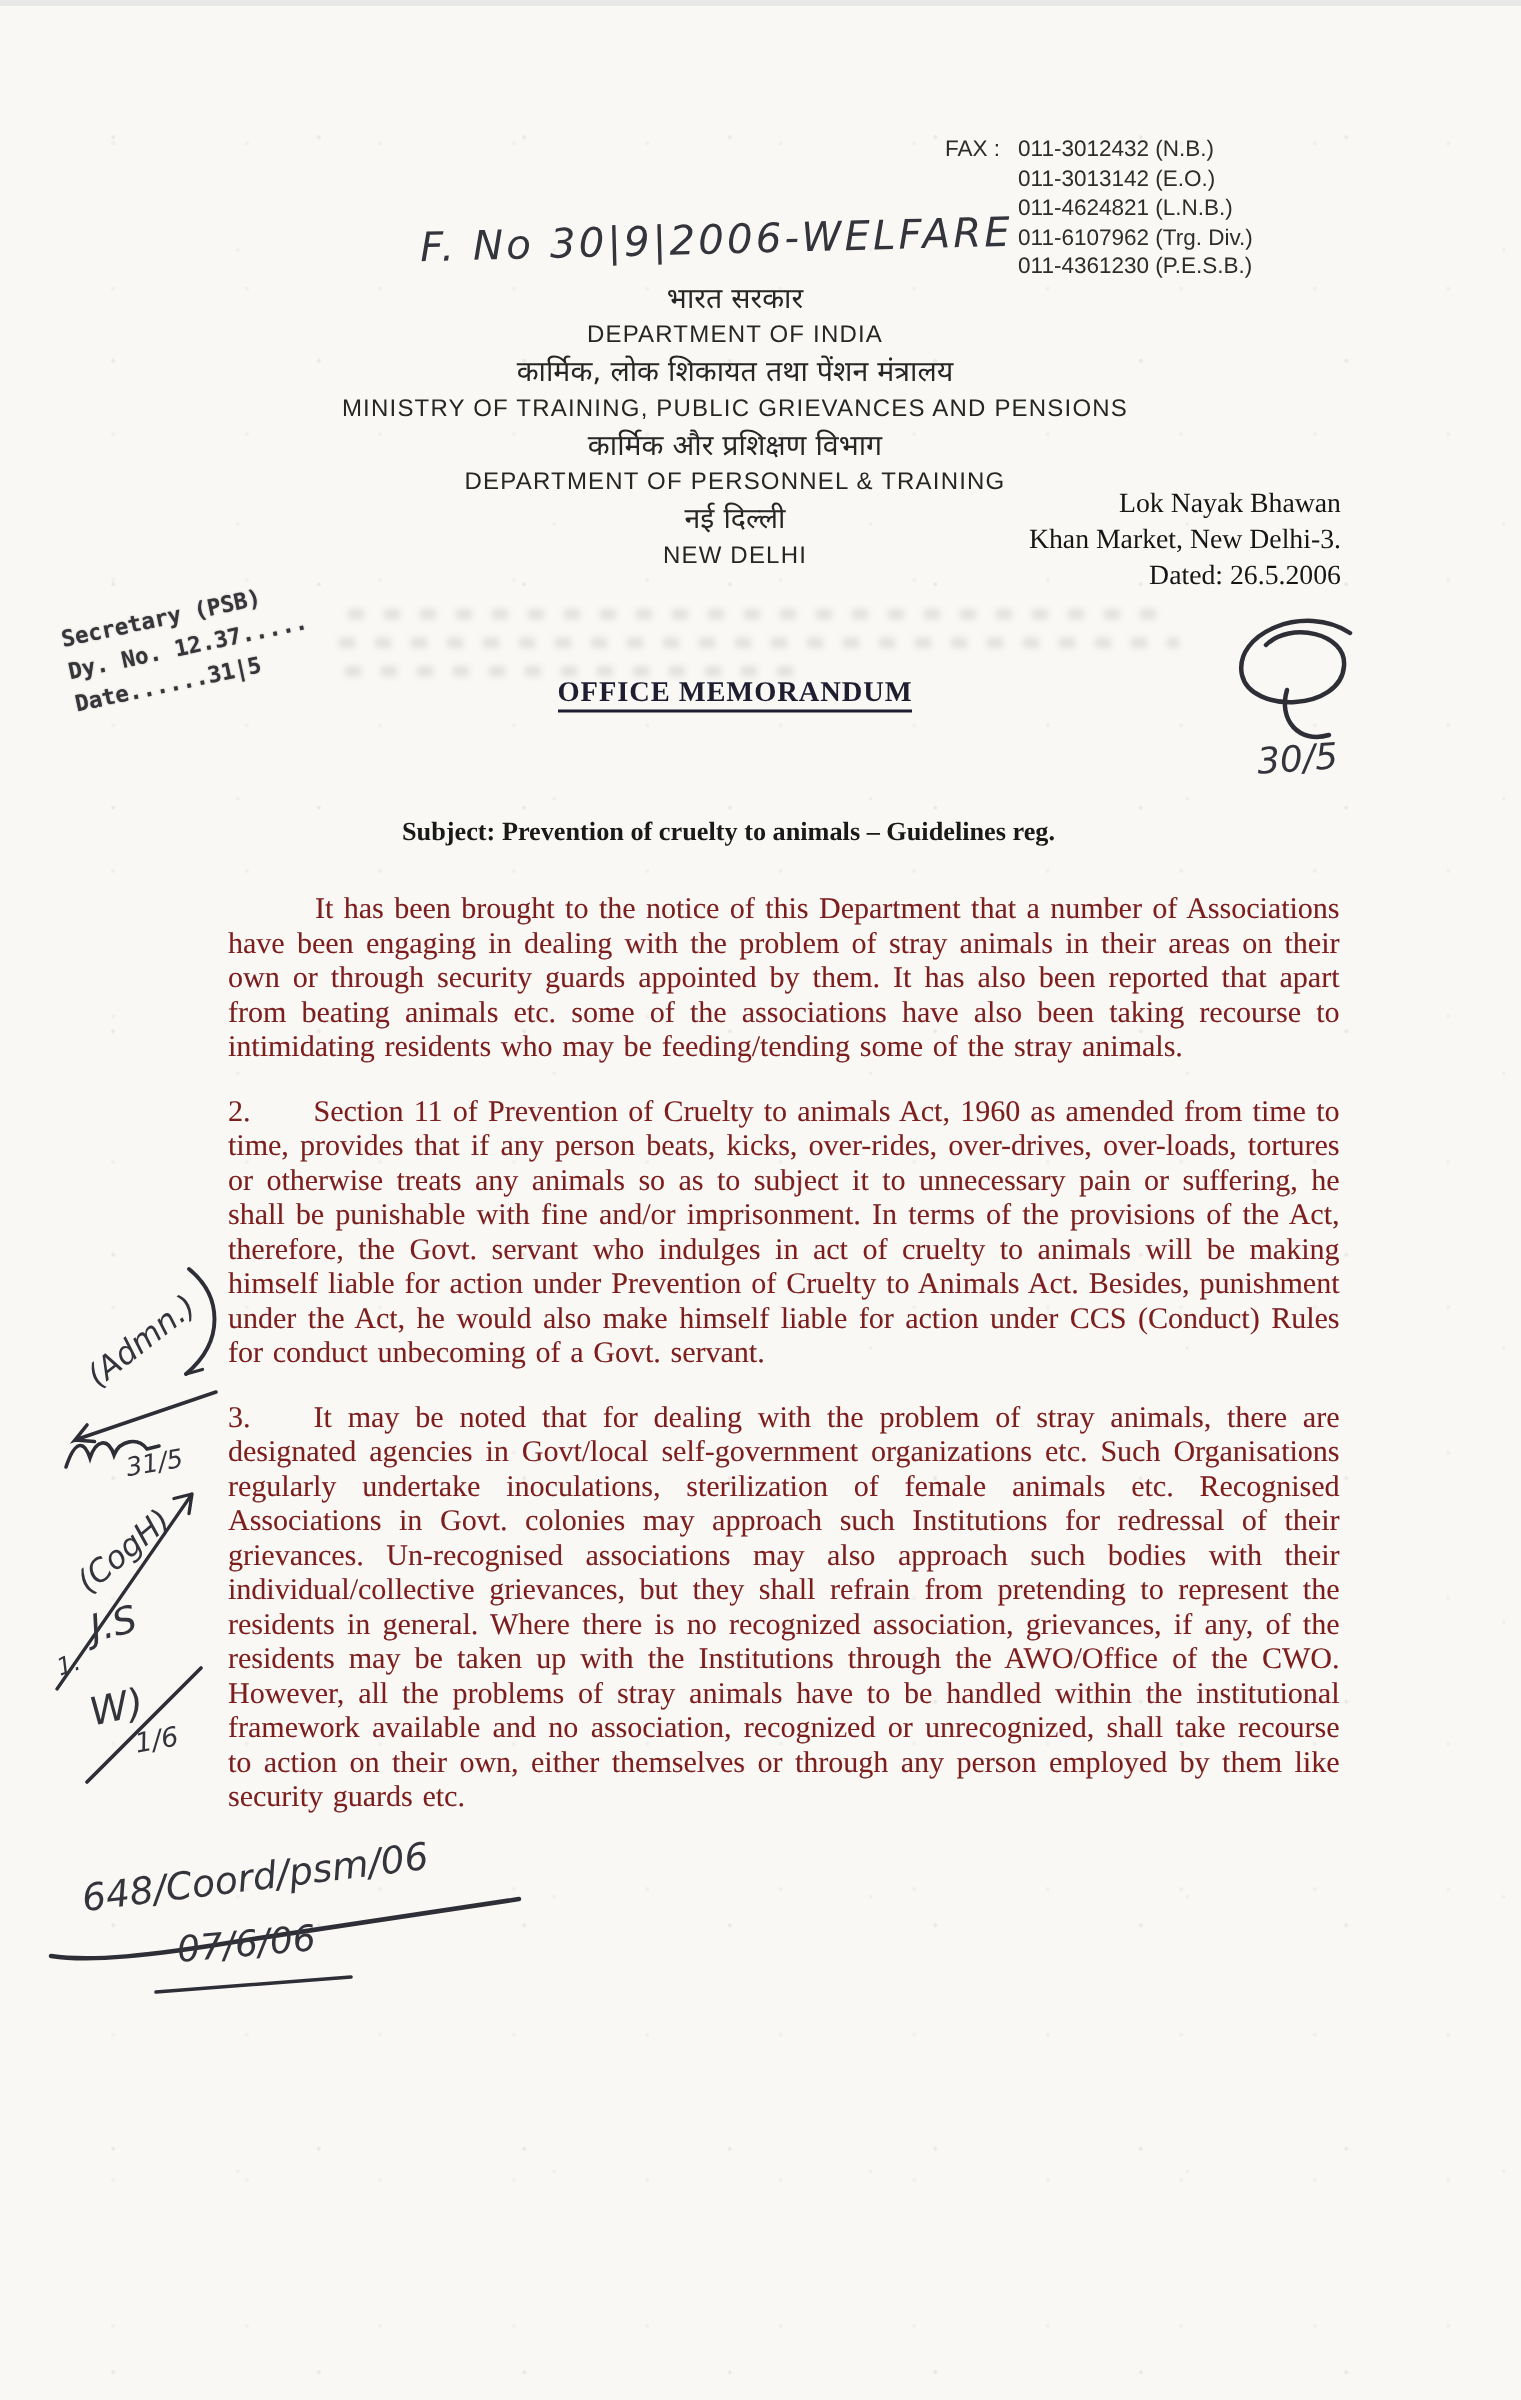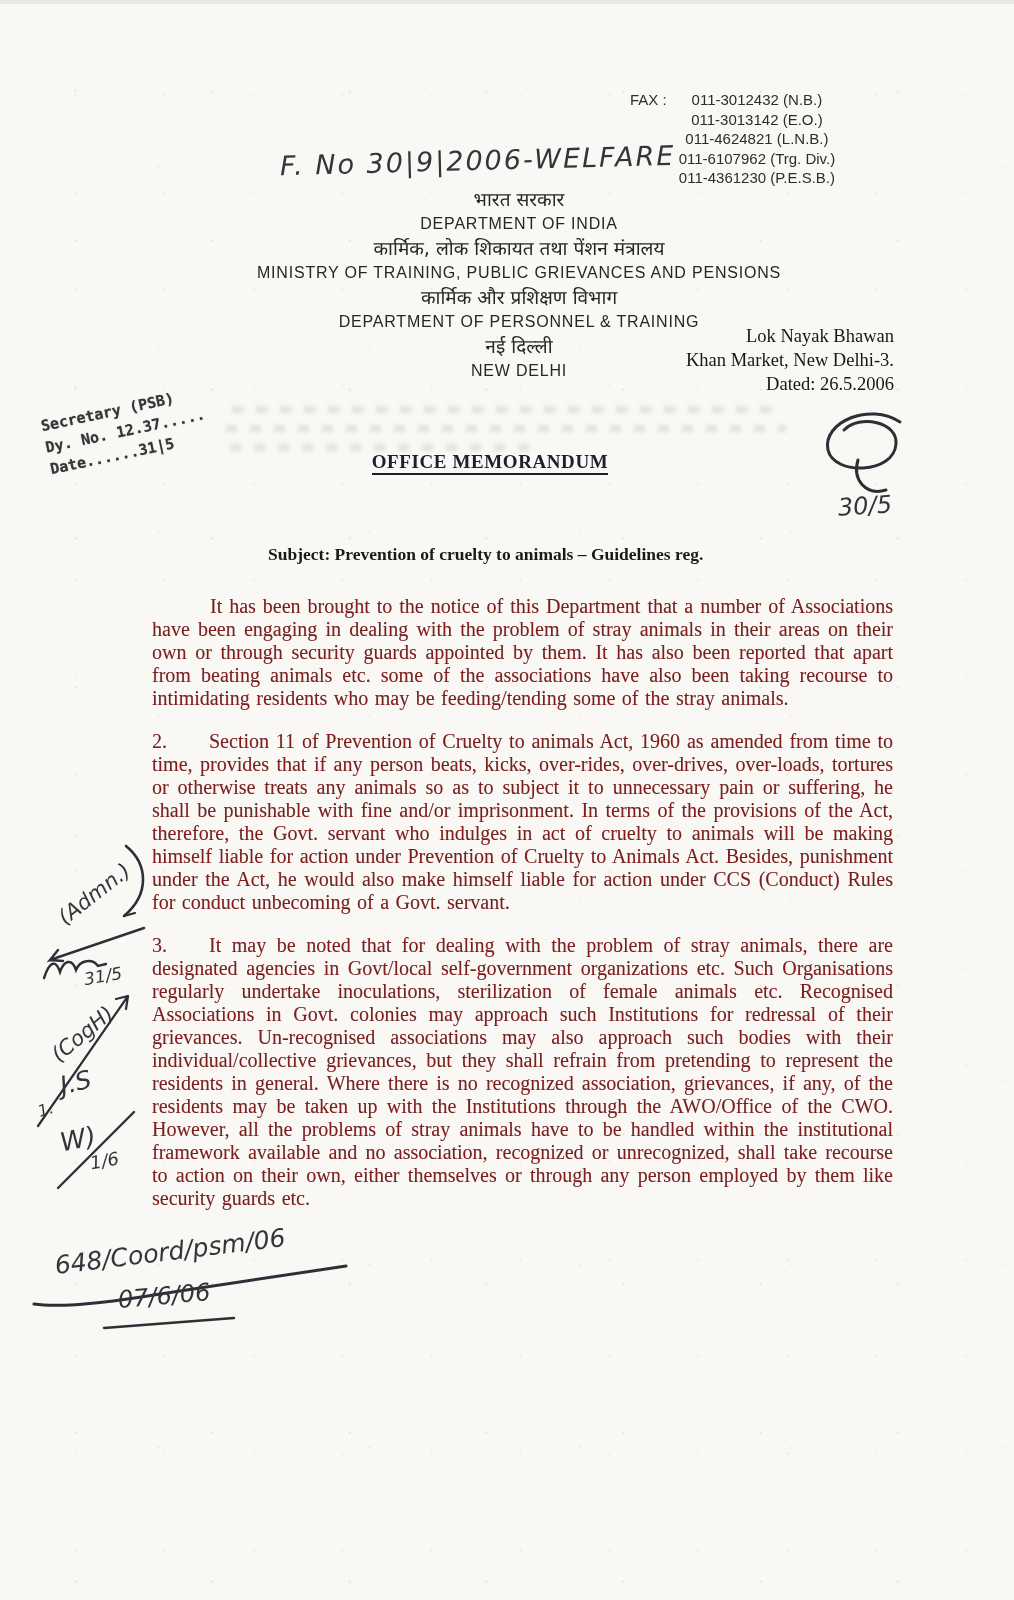--- a/index.html
+++ b/index.html
@@ -13,26 +13,26 @@
     background-image:
       radial-gradient(rgba(40,40,40,0.07) 1px, transparent 1.4px),
       radial-gradient(rgba(40,40,40,0.05) 1px, transparent 1.4px),
       radial-gradient(rgba(40,40,40,0.04) 1.2px, transparent 1.6px);
     background-size:137px 149px, 211px 183px, 89px 97px;
     background-position:7px 13px, 53px 71px, 31px 43px;
   }
   
   .fax{position:absolute;left:630px;top:86px;display:flex;gap:12px;
        font-family:"Liberation Sans",sans-serif;font-size:15px;line-height:19.5px;color:#2d2d2d;}
-  .fax-lines div{white-space:nowrap;text-align:center;}
+  .fax-lines div{white-space:nowrap;}
   
   .hw{font-family:"DejaVu Sans",sans-serif;font-style:italic;color:#34353c;}
   .fno{position:absolute;left:280px;top:141px;font-size:27px;letter-spacing:2px;transform:rotate(-1.5deg);}
   
-  .letterhead{position:absolute;top:183px;left:0;width:980px;text-align:center;color:#262626;padding-left:29px;}
+  .letterhead{position:absolute;top:183px;left:0;width:980px;text-align:center;color:#262626;}
   .lh-hi{font-size:19px;line-height:24px;font-family:"DejaVu Sans",sans-serif;}
   .lh-en{font-size:16px;line-height:25px;font-family:"Liberation Sans",sans-serif;letter-spacing:0.8px;}
   
   .addr{position:absolute;right:120px;top:320px;text-align:right;
         font-size:18.5px;line-height:24px;color:#161616;}
   
   .stamp{position:absolute;left:44px;top:394px;transform:rotate(-12deg);
          font-family:"DejaVu Sans Mono",monospace;font-weight:bold;font-size:15px;
          line-height:22px;color:#35353a;text-shadow:0 0 1px rgba(50,50,50,0.55);}
   

